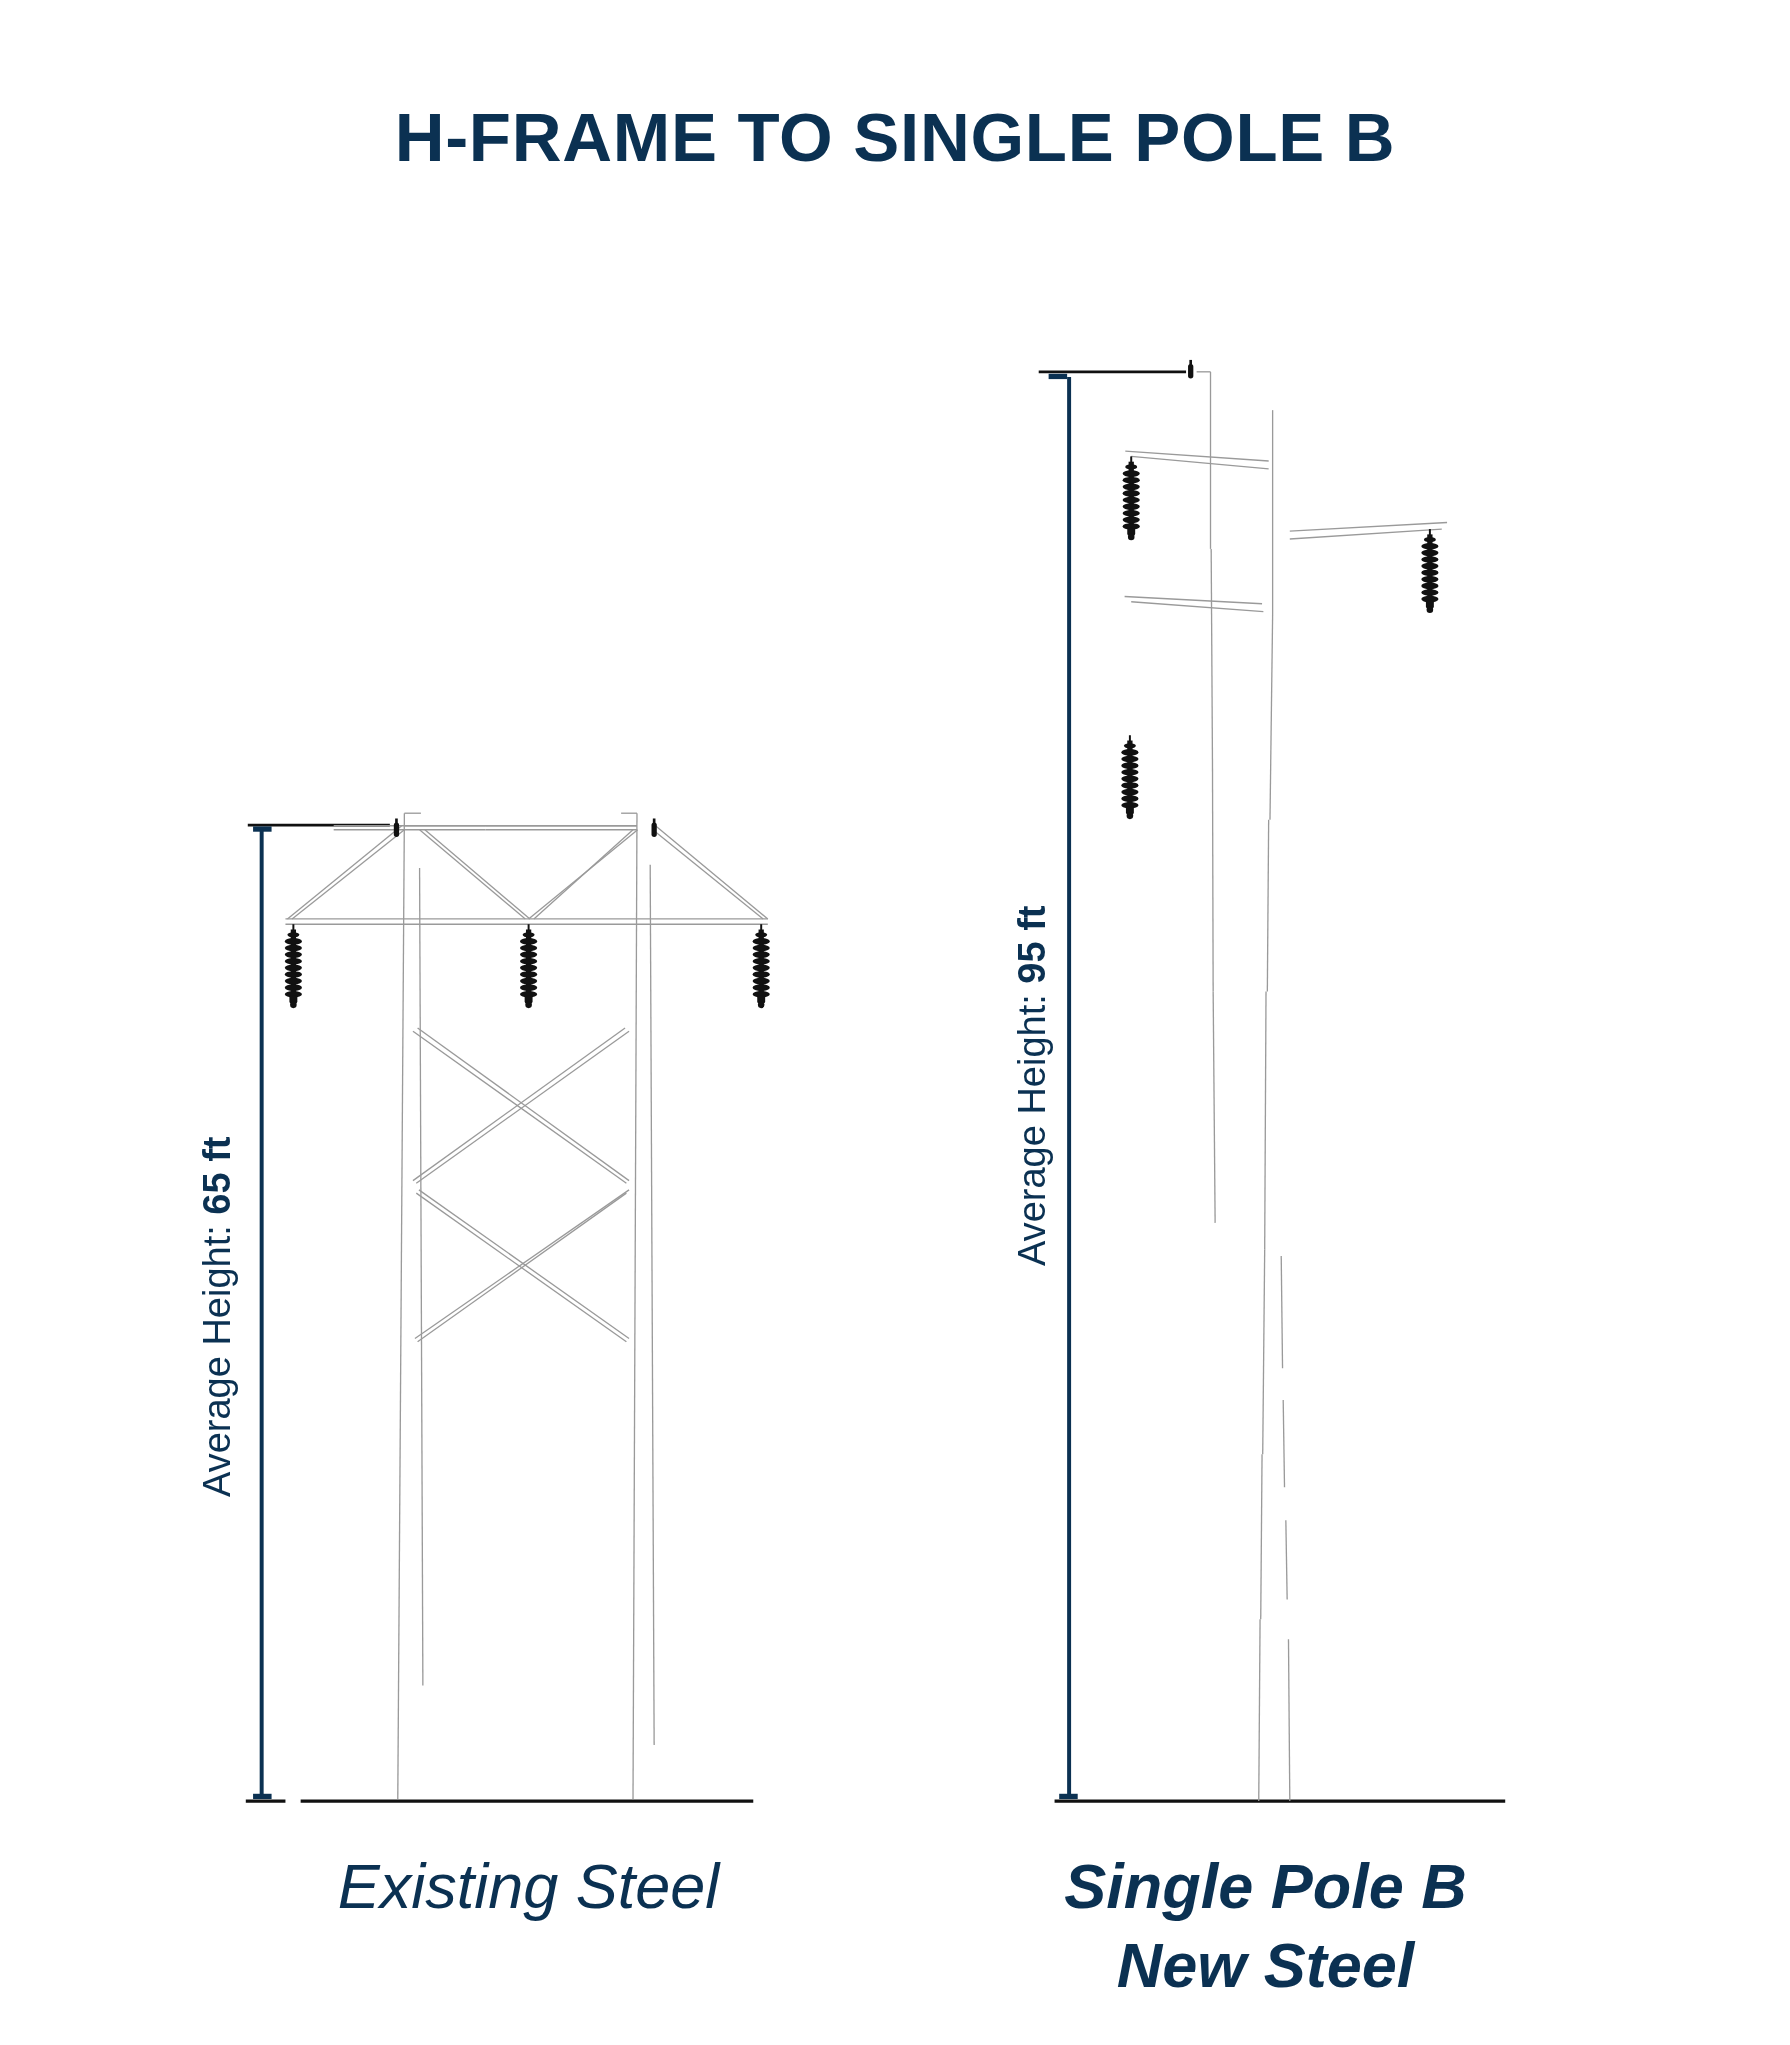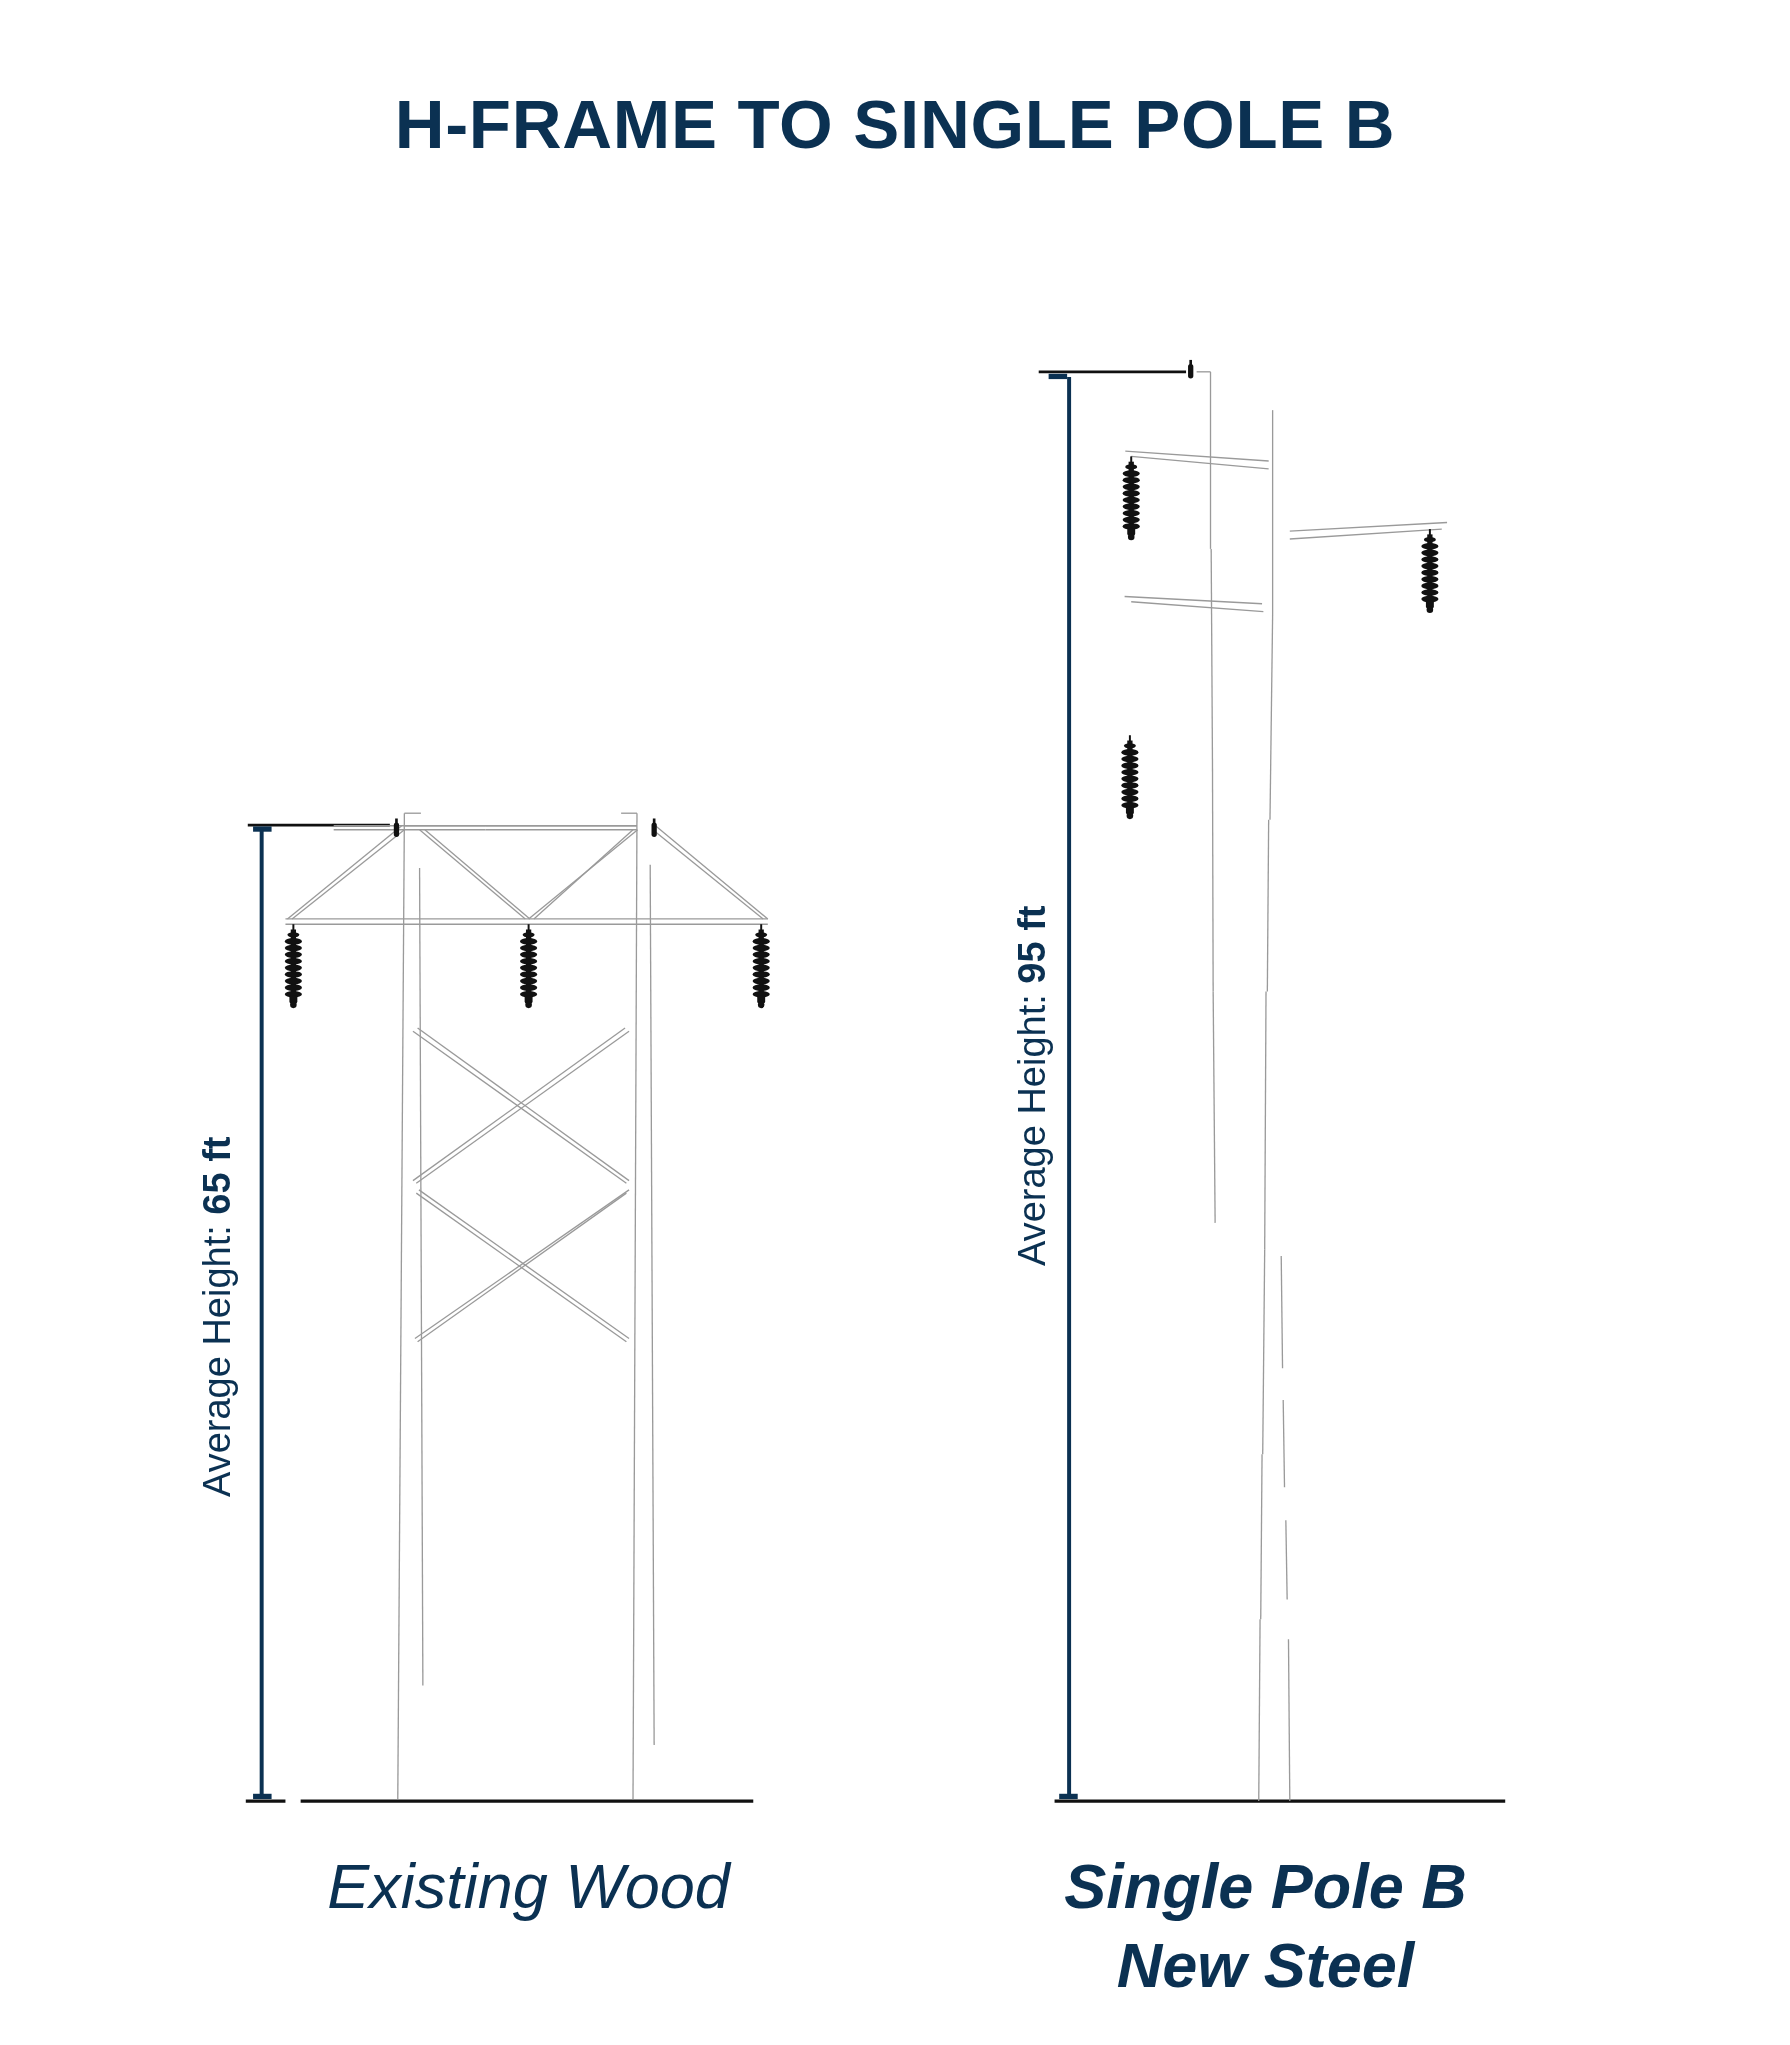--- a/index.html
+++ b/index.html
@@ -1,18 +1,18 @@
 <!DOCTYPE html>
 <html style="font-size:10.6px"><head>
 <meta charset="utf-8">
 <style>
   html, body { margin: 0; padding: 0; background: #ffffff; }
   body { width: 1790px; height: 2046px; position: relative; overflow: hidden; font-family: "Liberation Sans", sans-serif; }
   .title {
-    position: absolute; left: 0; top: 85px; width: 1790px; text-align: center;
+    position: absolute; left: 0; top: 98px; width: 1790px; text-align: center;
     font-family: "Liberation Sans", sans-serif; font-weight: 700; font-size: 69px;
     color: #0b3152; letter-spacing: 0.7px; margin: 0;
   }
   svg.stage { position: absolute; left: 0; top: 0; }
   .height-label {
     position: absolute; transform-origin: left top; transform: rotate(-90deg);
     font-family: "Liberation Sans", sans-serif; font-size: 38px; color: #0b3152; white-space: nowrap;
   }
   .height-label .val { font-weight: 700; }
   .caption {
@@ -160,19 +160,19 @@
 </svg>
 
 <div class="height-label" style="left:196px; top:1497px;">
   <span>Average Height: </span><span class="val">65 ft</span>
 </div>
 <div class="height-label" style="left:1011px; top:1266px;">
   <span>Average Height: </span><span class="val">95 ft</span>
 </div>
 
 <div class="caption" style="left:264px; top:1847px; width:529px;">
-  <div>Existing Wood</div>
+  <div>Existing Steel</div>
 </div>
 <div class="caption bold" style="left:1001px; top:1847px; width:529px;">
   <div>Single Pole B</div>
   <div>New Steel</div>
 </div>
 
 
 </body></html>

